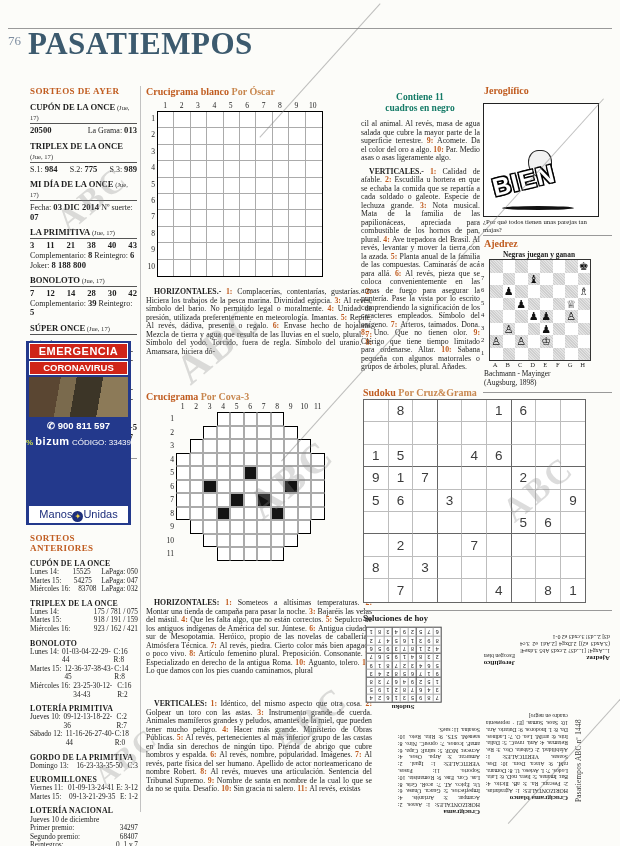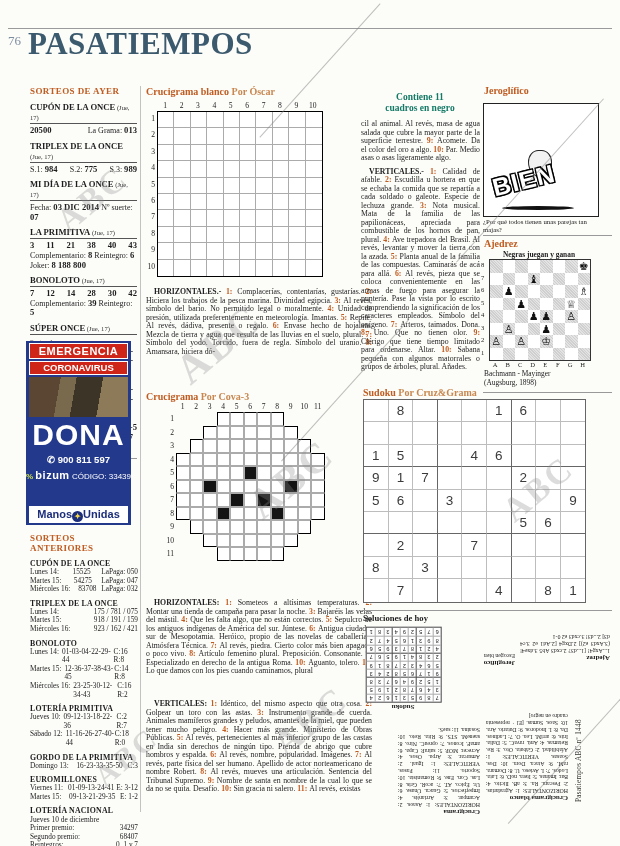--- a/index.html
+++ b/index.html
@@ -35,21 +35,21 @@
   .ad-photo{height:40px;margin:2px 3px;background:
      linear-gradient(100deg,#5a4632 0 30%,#7a6a4d 30% 45%,#3c3527 45% 70%,#8c7a58 70% 100%);}
   .ad-dona{color:#fff;font-family:"Liberation Sans",sans-serif;font-weight:bold;font-size:30px;
         text-align:center;letter-spacing:1px;line-height:32px;}
   .ad-phone{color:#fff;font-family:"Liberation Sans",sans-serif;font-weight:bold;font-size:9.5px;
         text-align:center;margin-top:3px;}
   .ad-bizum{color:#fff;font-family:"Liberation Sans",sans-serif;text-align:center;margin-top:4px;font-size:8px;}
   .ad-bizum .bz{font-weight:bold;font-size:11px;letter-spacing:.5px;}
   .ad-bizum .pct{color:#cfe24a;font-weight:bold;}
   .ad-brand{position:absolute;bottom:2px;left:3px;right:3px;background:#fff;color:#1d2e7b;
-        font-family:"Liberation Sans",sans-serif;font-weight:bold;font-size:11px;text-align:center;line-height:17px;}
+        font-family:"Liberation Sans",sans-serif;font-weight:normal;font-size:11px;text-align:center;line-height:17px;}
   .ad-brand .globe{display:inline-block;width:11px;height:11px;border-radius:50%;
         background:#1d2e7b;color:#f7d84a;font-size:8px;line-height:11px;vertical-align:-1px;}
   
   .col-left2{position:absolute;left:30px;top:533px;width:108px;}
   .sb-group{margin-bottom:5px;}
   .sb-title{font-size:7.8px;font-weight:bold;letter-spacing:.2px;}
   .sb-sub{font-size:7.4px;}
   .sb-row{display:flex;justify-content:space-between;font-size:7.3px;line-height:8.6px;}
   .sb-row span:first-child{white-space:nowrap;margin-right:3px;}
   
@@ -223,21 +223,20 @@
           </div>
         </div>
       </div>
     <hr class="left-hr">
   </section>
 
   <aside class="ad">
     <div class="ad-badge b1">EMERGENCIA</div>
     <div class="ad-badge b2">CORONAVIRUS</div>
     <div class="ad-photo"></div>
-    <div class="ad-dona">DONA</div>
     <div class="ad-phone"><span>✆</span> <span>900 811 597</span></div>
     <div class="ad-bizum"><span class="pct">%</span> <span class="bz">bizum</span> <span>CÓDIGO: 33439</span></div>
     <div class="ad-brand"><span>Manos</span><span class="globe">✦</span><span>Unidas</span></div>
   </aside>
 
   <section class="col-left2">
     <h2 class="sec-caps">SORTEOS ANTERIORES</h2>
     <div>
         <div class="sb-group">
           <div class="sb-title">CUPÓN DE LA ONCE</div>

